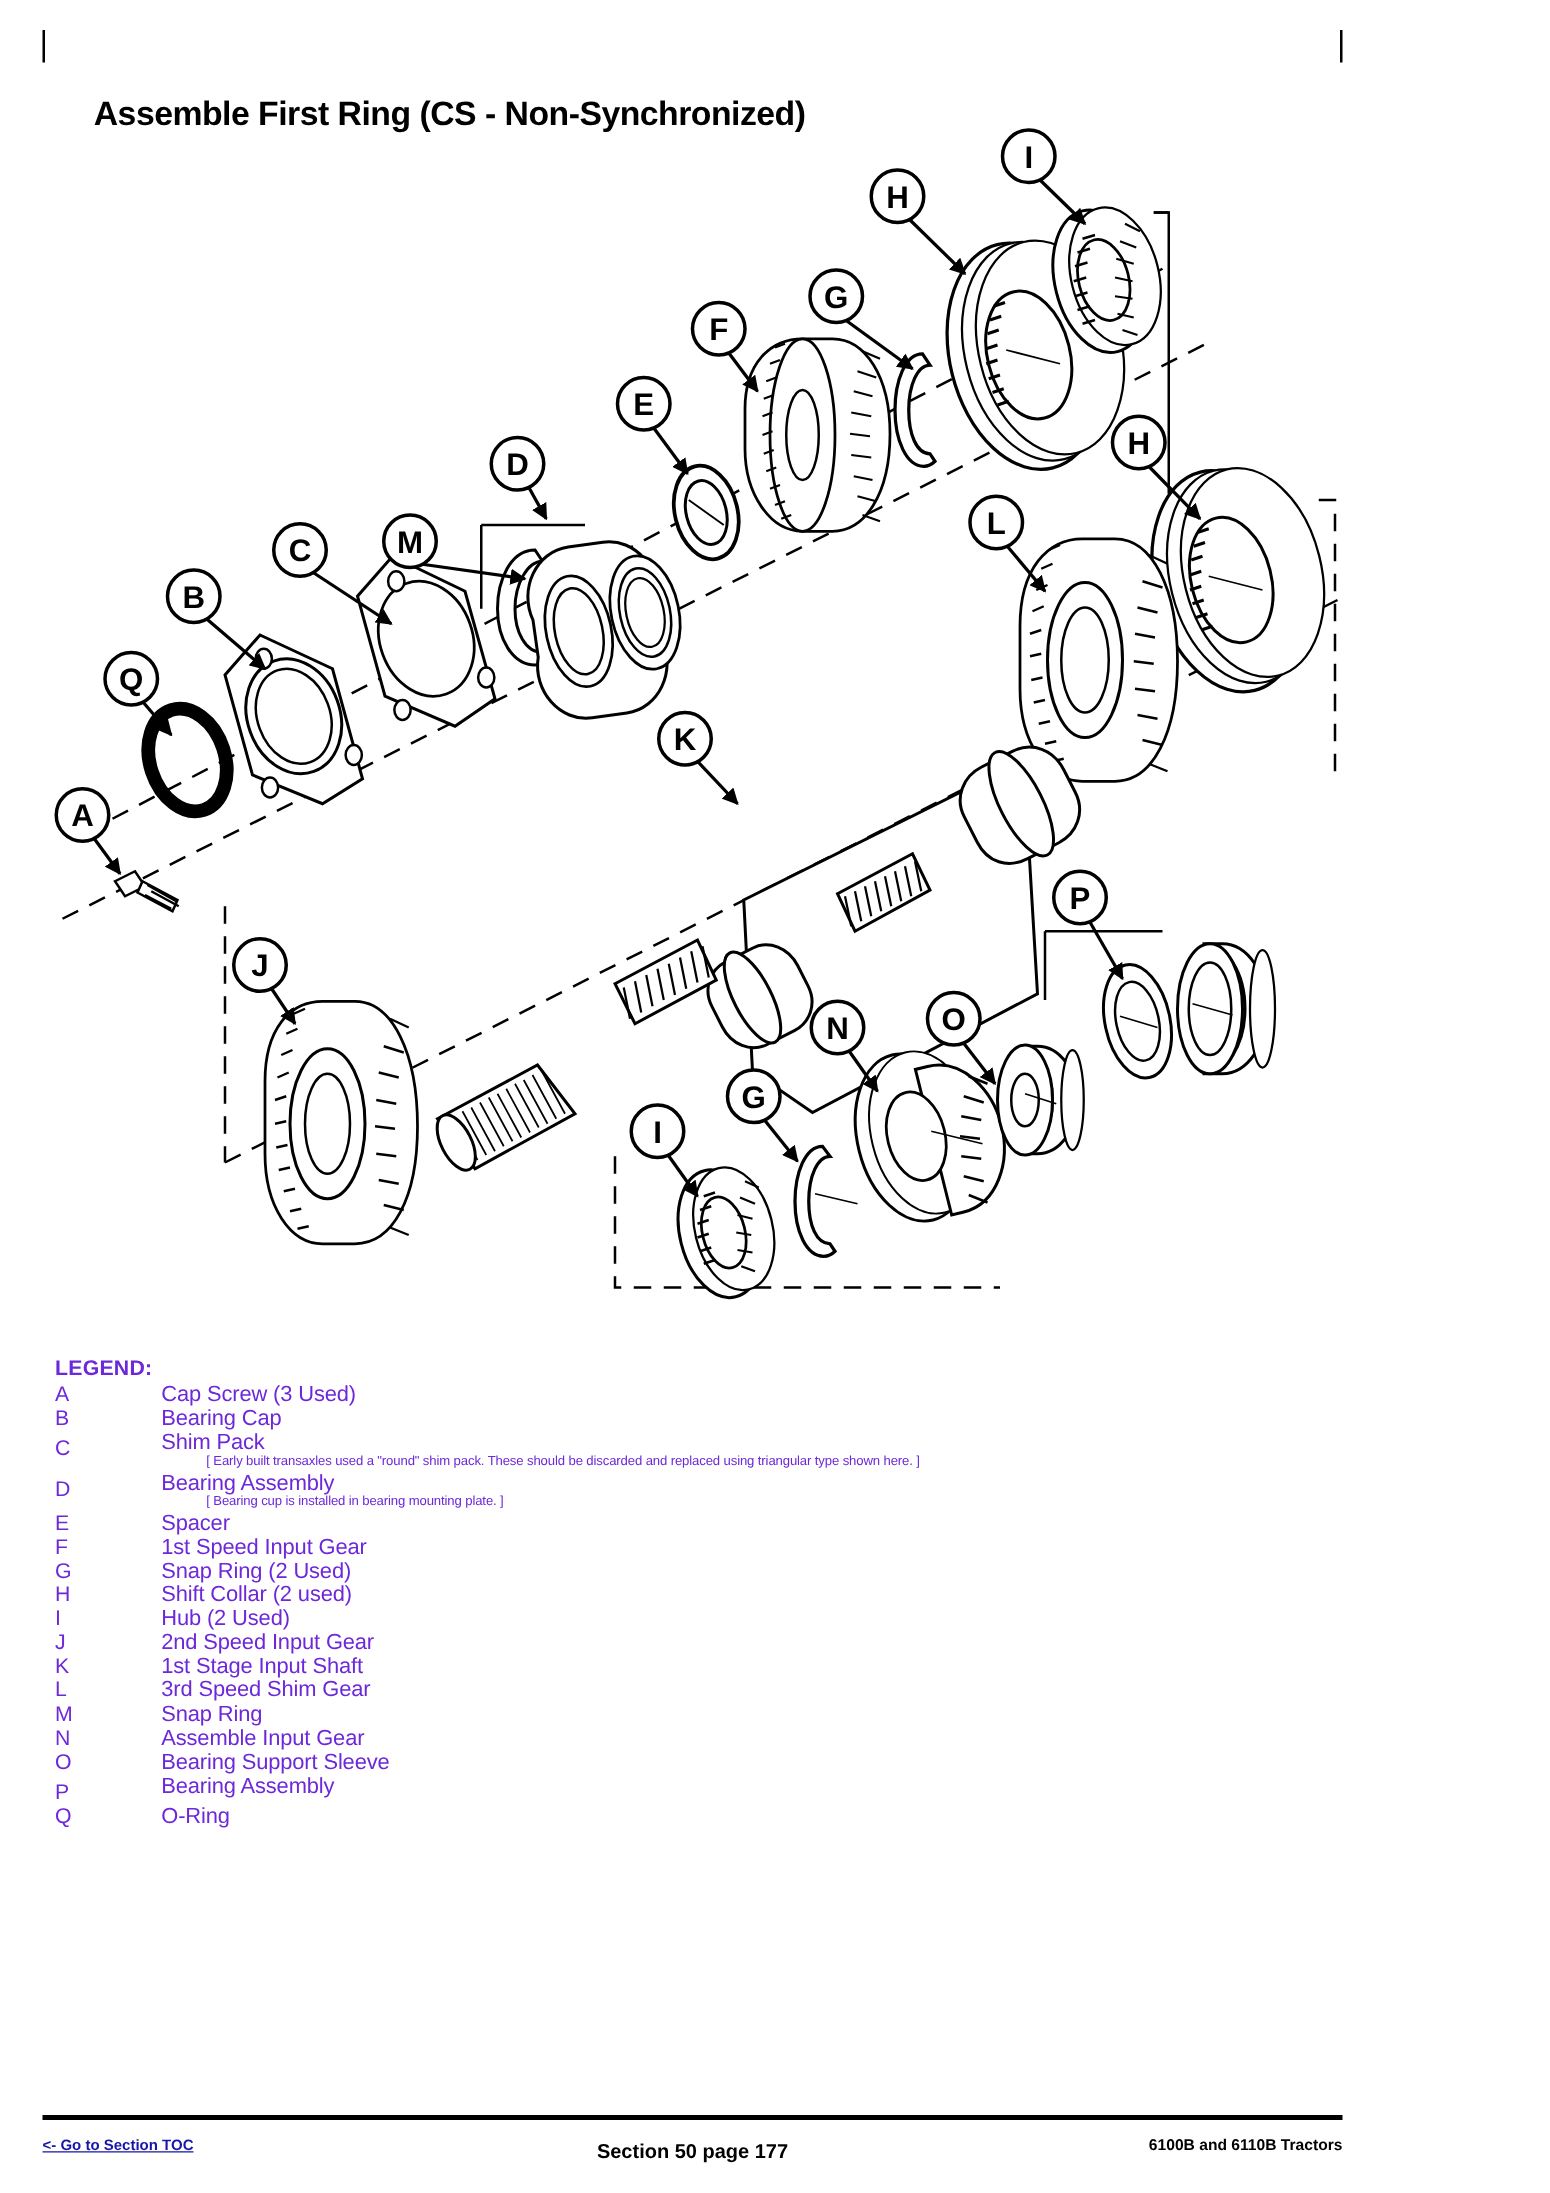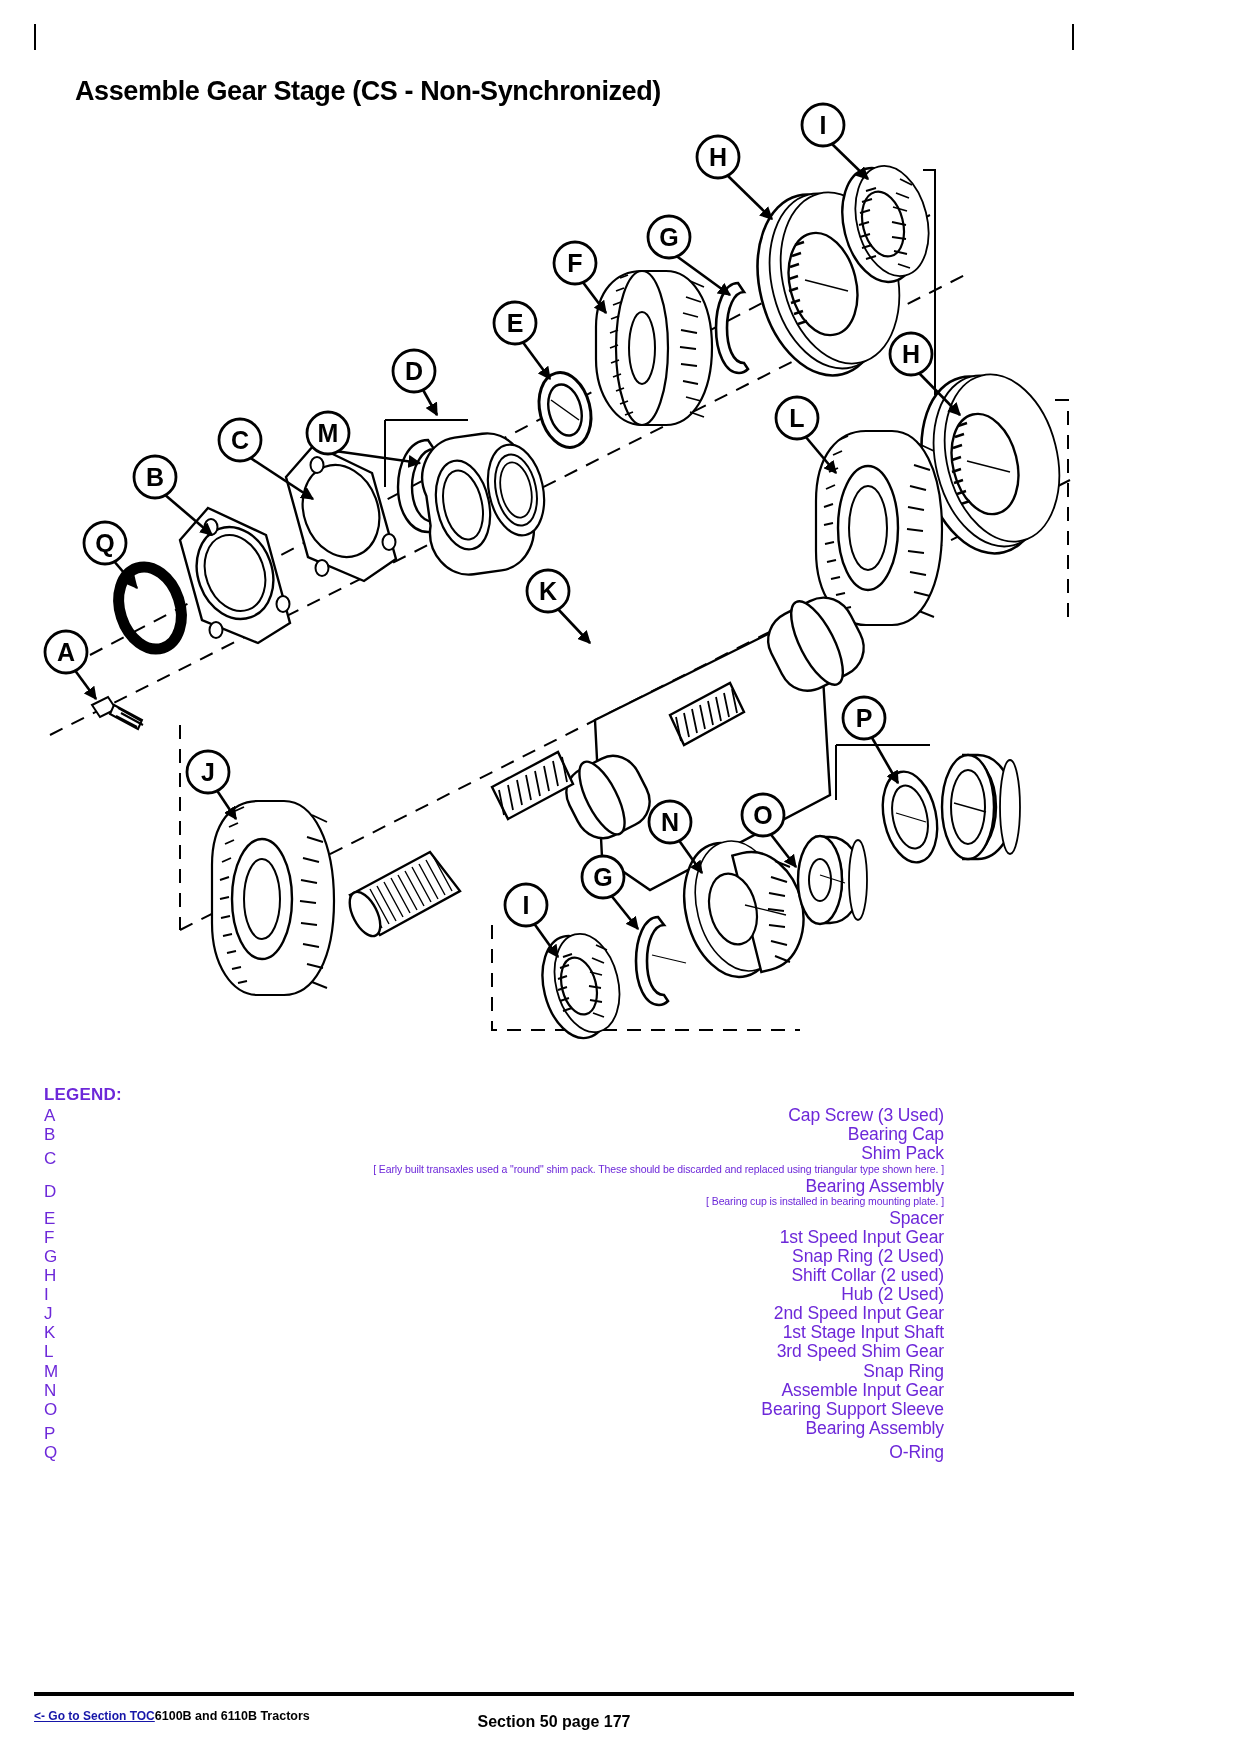--- a/index.html
+++ b/index.html
@@ -58,35 +58,35 @@
   }
   .legend-row {
     display:flex; align-items:flex-start;
     line-height:1.06;
   }
   .legend-key {
     width:85px; flex:0 0 85px;
     font-size:17px; font-weight:normal;
     padding-top:1px;
   }
-  .legend-val { flex:1 1 auto;text-align:right; }
+  .legend-val { flex:1 1 auto; }
   .legend-label {
     font-size:17.5px; letter-spacing:-0.1px; white-space:nowrap;
   }
   .legend-note {
     font-size:10.5px; letter-spacing:-0.1px; white-space:nowrap;
     line-height:1.25; padding-bottom:1px;padding-left:36px;
   }
   .legend-row.has-note .legend-key { padding-top:6px; }
 
   
   .footer {
     position:absolute; left:34px; top:1692px; width:1040px; height:34px;
     border-top:4px solid #000;
-    display:flex; align-items:center; 
+    display:flex; align-items:center; justify-content:space-between;
   }
   .footer-left {
     font-size:12px; font-weight:bold; color:#1616a8;
     text-decoration:underline; white-space:nowrap;
     padding-top:10px;
   }
   .footer-center {
     position:absolute; left:0; right:0; text-align:center;
     font-size:16px; font-weight:bold; white-space:nowrap;
     padding-top:22px;
@@ -97,21 +97,21 @@
   }
 </style>
 </head>
 <body>
 
 <div class="page">
 
   <div class="header-tick l"></div>
   <div class="header-tick r"></div>
 
-  <h1 class="title">Assemble Gear Stage (CS - Non-Synchronized)</h1>
+  <h1 class="title">Assemble First Ring (CS - Non-Synchronized)</h1>
 
   <div class="diagram">
     <svg viewBox="0 0 1080 960" xmlns="http://www.w3.org/2000/svg">
       <defs>
         <marker id="ah" viewBox="0 0 10 10" refX="9" refY="5" markerWidth="5" markerHeight="5" orient="auto-start-reverse">
           <path d="M0,0 L10,5 L0,10 z" fill="#000"></path>
         </marker>
         <g id="ring-small">
           <ellipse cx="0" cy="0" rx="30" ry="42" fill="#fff" stroke="#000" stroke-width="2.4"></ellipse>
           <ellipse cx="0" cy="0" rx="17" ry="25" fill="#fff" stroke="#000" stroke-width="2.2"></ellipse>

